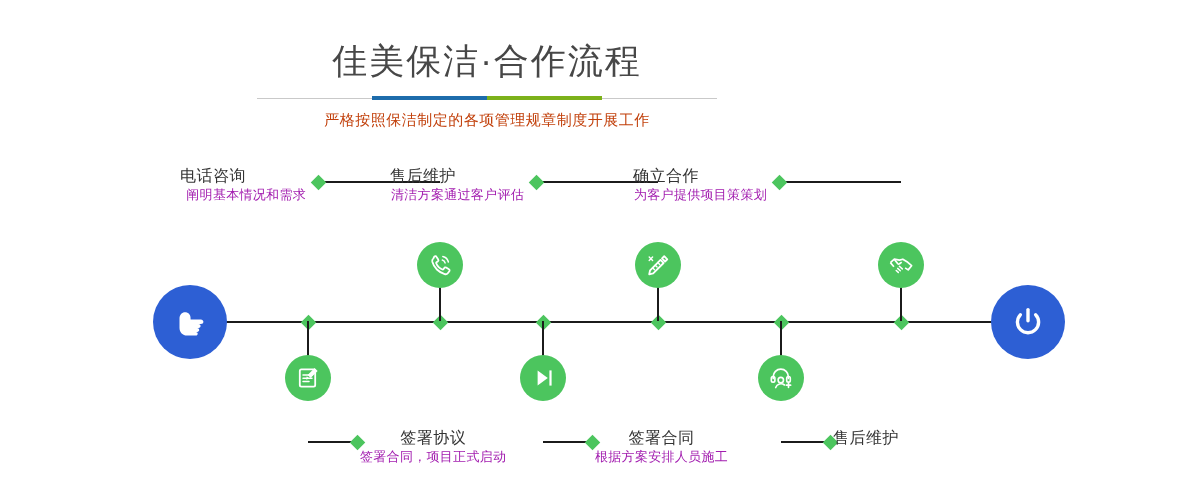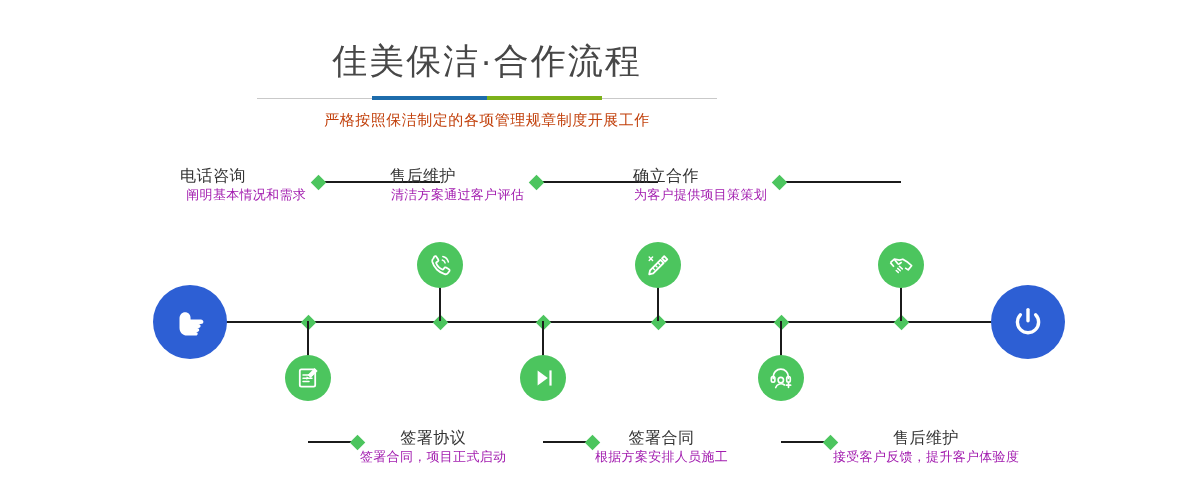--- a/index.html
+++ b/index.html
@@ -200,17 +200,16 @@
         <rect x="19.7" y="12.5" width="3.6" height="5.6" rx="1.7" fill="none" stroke="#ffffff" stroke-width="1.6"></rect>
         <circle cx="13.8" cy="16.1" r="2.7" fill="none" stroke="#ffffff" stroke-width="1.6"></circle>
         <path fill="none" stroke="#ffffff" stroke-width="1.6" stroke-linecap="round" d="M8.7 23.6a5.6 5.6 0 0 1 8.8-2.6"></path>
         <path stroke="#ffffff" stroke-width="1.7" stroke-linecap="round" d="M19.4 21.2h4.2M21.5 19.1v4.2"></path>
       </svg>
     </div>
     <div class="hline" style="left:0;top:120px;width:48px;"></div>
     <div class="diamond" style="left:44px;top:115.5px;"></div>
     <div class="lbl dn" style="left:52px;top:107px;">
       <div class="t">售后维护</div>
-      <div class="d">接受客户反馈，提升客户体验度</div>
     </div>
   </div>
 
 </div>
 
 </body></html>

